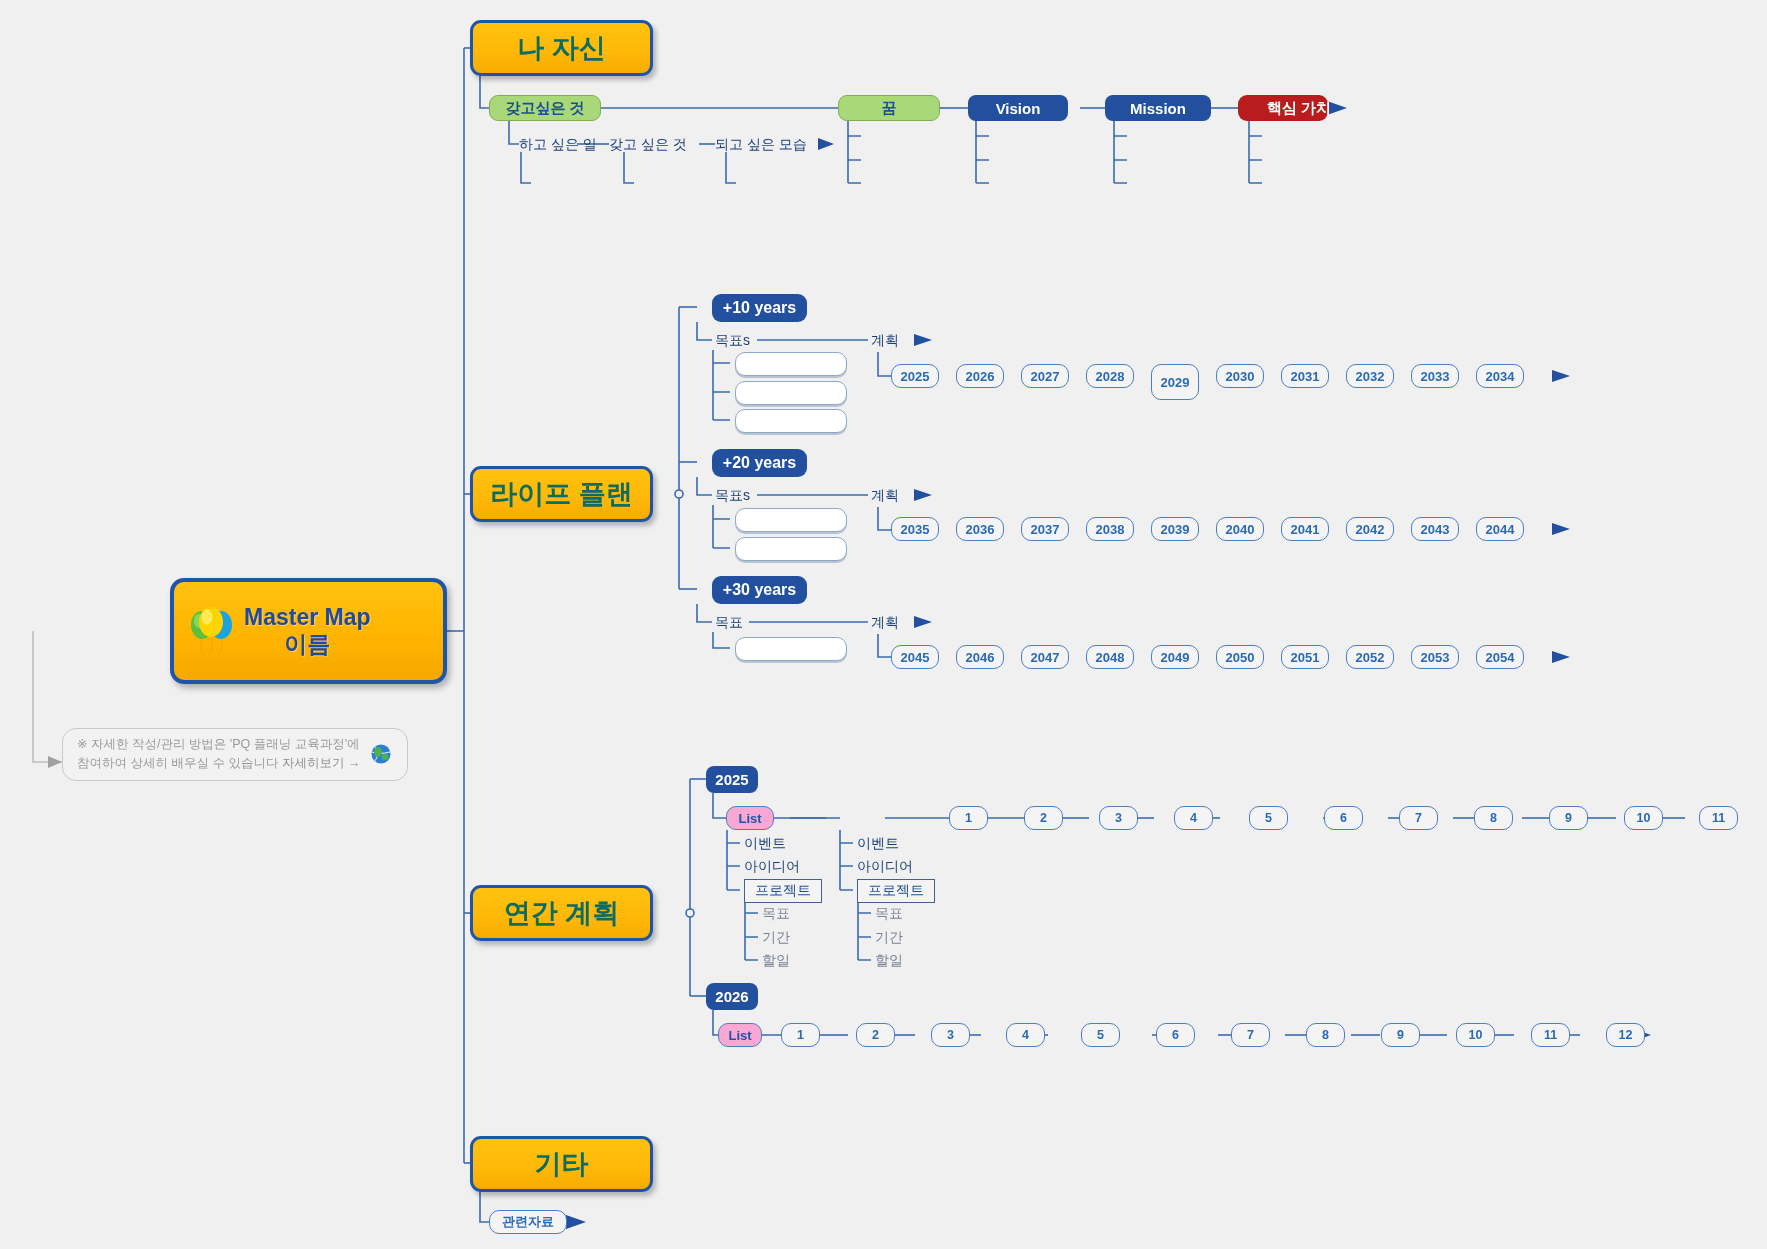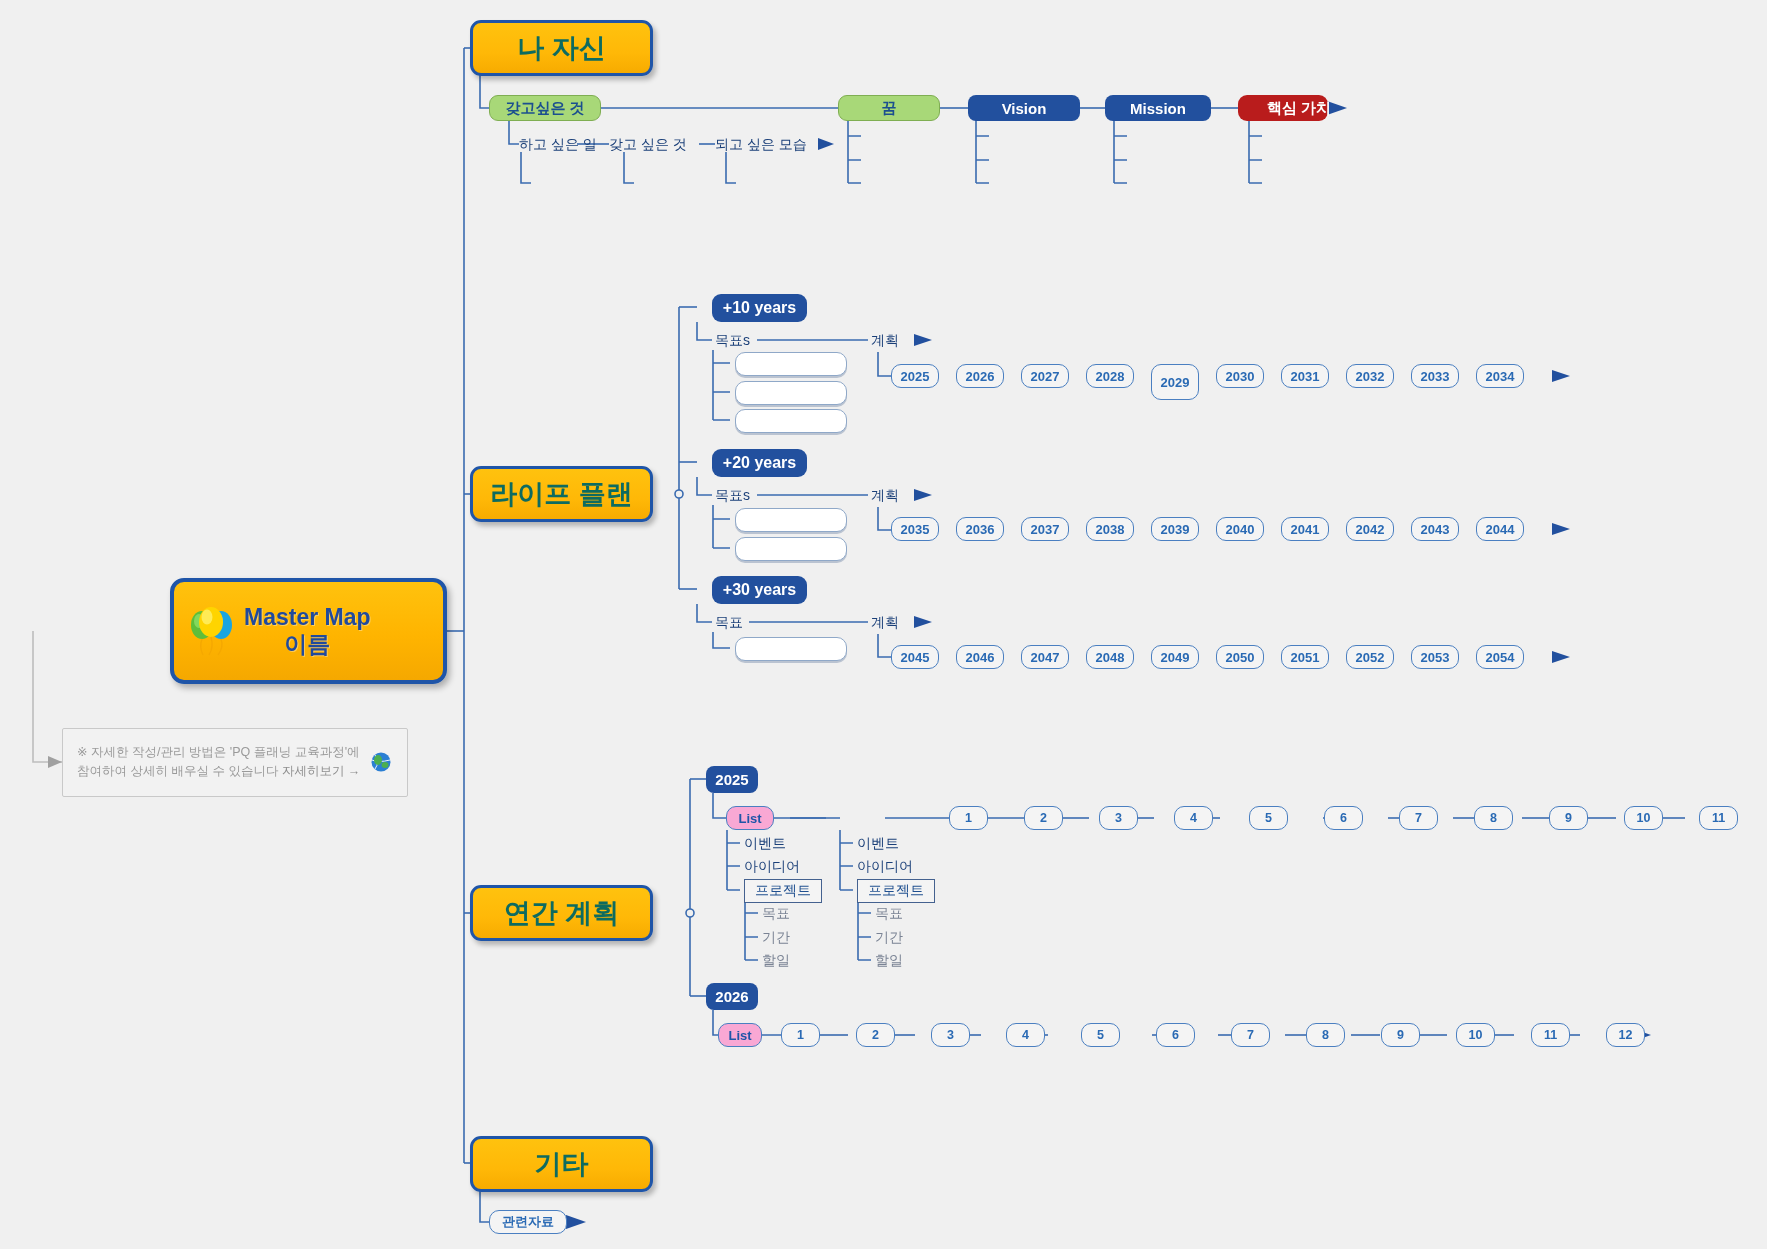--- a/index.html
+++ b/index.html
@@ -140,22 +140,22 @@
     border: 1.3px solid #8fa8c8;
     border-radius: 10px;
     box-shadow: 0 2px 0 rgba(120,140,170,0.45);
   }
 
   
   .note-bubble {
     position: absolute;
     background: #f2f2f2;
     border: 1.3px solid #c9c9c9;
-    border-radius: 2px;
-    padding: 14px 14px;
+    border-radius: 14px;
+    padding: 6px 14px;
     display: flex;
     align-items: center;
     gap: 10px;
   }
   .note-text {
     color: #9a9a9a;
     font-size: 12.5px;
     line-height: 1.55;
     white-space: nowrap;
   }
@@ -332,21 +332,21 @@
   <div class="node lvl1-node" style="left:470px; top:20px; width:183px; height:56px;">
     <span>나 자신</span>
   </div>
 
   <div class="node green-pill" style="left:489px; top:95px; width:112px; height:26px;">
     <span>갖고싶은 것</span>
   </div>
   <div class="node green-pill" style="left:838px; top:95px; width:102px; height:26px;">
     <span>꿈</span>
   </div>
-  <div class="node blue-pill small" style="left:968px; top:95px; width:112px; height:26px;">
+  <div class="node blue-pill small" style="left:968px; top:95px; width:100px; height:26px;">
     <span>Vision</span>
   </div>
   <div class="node blue-pill small" style="left:1105px; top:95px; width:106px; height:26px;">
     <span>Mission</span>
   </div>
   <div class="node black-pill" style="left:1238px; top:95px; width:90px; height:26px;">
     <span>핵심 가치</span>
   </div>
 
   <div class="leaf-text dark" style="left:519px; top:136px;">하고 싶은 일</div>

